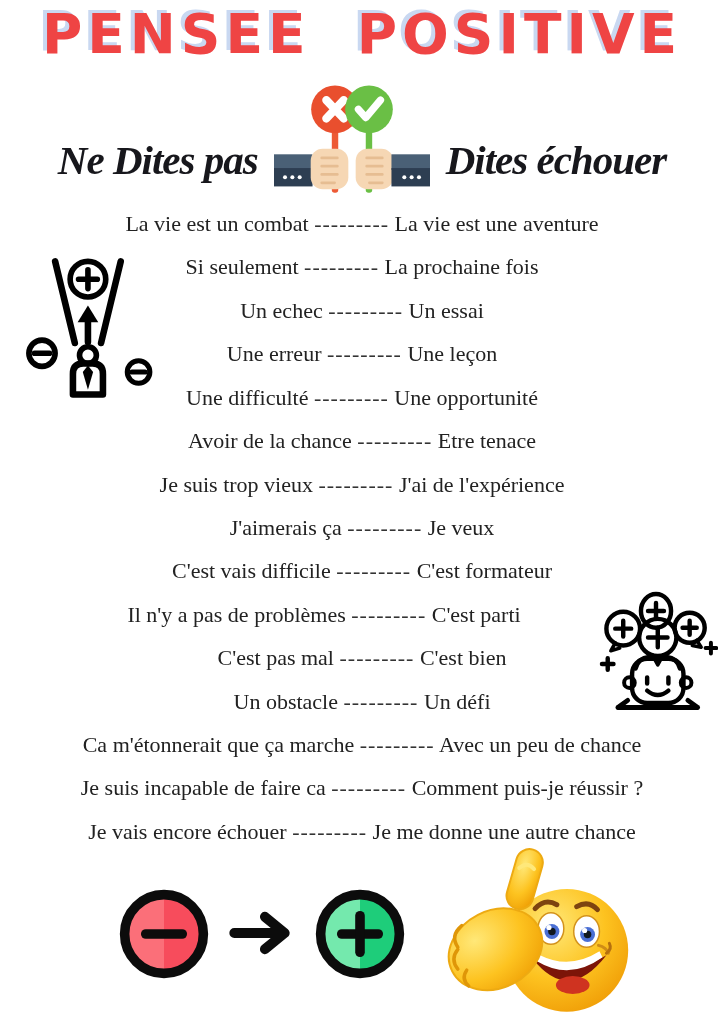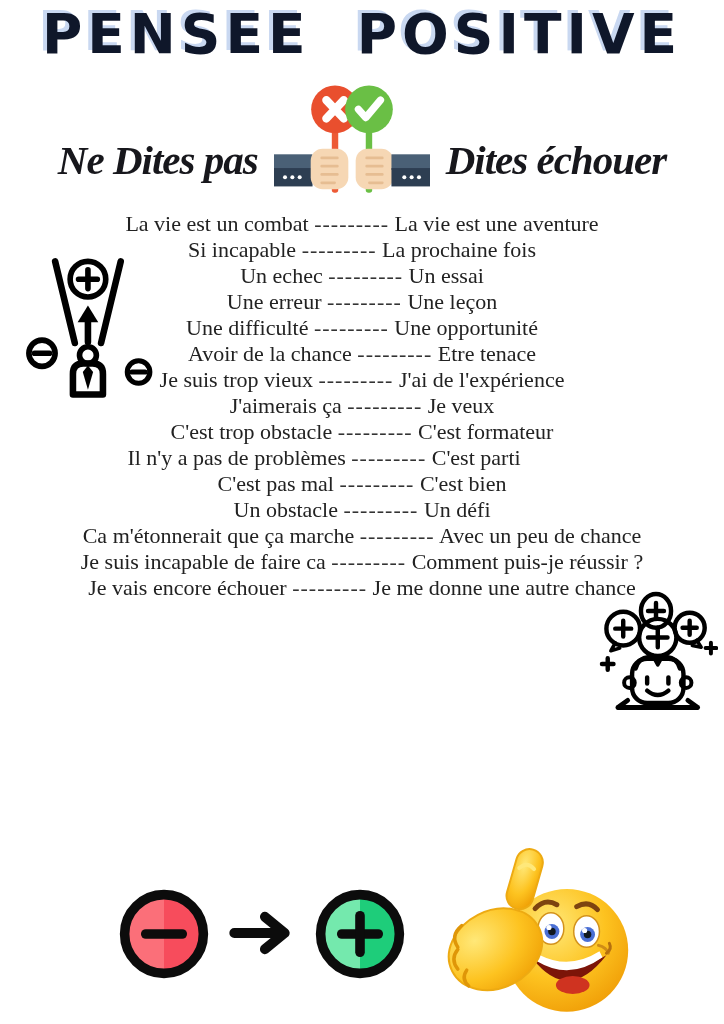--- a/index.html
+++ b/index.html
@@ -2,33 +2,33 @@
 <html><head>
 <meta charset="utf-8">
 <style>
   html,body{margin:0;padding:0;background:#fff;}
   .page{position:relative;width:724px;height:1024px;background:#ffffff;overflow:hidden;
         font-family:"Liberation Serif",serif;color:#1e1e1e;margin:0 auto;}
 
   
   .title{position:absolute;top:2px;left:0;width:100%;text-align:center;
          font-family:"DejaVu Sans",sans-serif;font-weight:bold;font-size:55px;
-         letter-spacing:5px;word-spacing:22px;color:#0f172a;
+         letter-spacing:5px;word-spacing:22px;color:#ef4444;
          text-shadow:-4px -3px 0 #c9d8f1;white-space:nowrap;}
 
   
   .header{position:absolute;top:78px;left:0;width:100%;height:125px;
           display:flex;justify-content:center;align-items:center;gap:16px;}
   .script{font-family:Liberation Serif, serif;font-style:italic;font-weight:bold;
           font-size:41px;letter-spacing:-1px;color:#17171c;margin-top:38px;white-space:nowrap;}
   .paddles{width:156px;height:122px;flex:0 0 auto;}
 
   
   .list{position:absolute;top:211px;left:0;width:100%;height:634px;
-        display:flex;flex-direction:column;}
+        display:flex;flex-direction:column;justify-content:space-between;}
   .row{text-align:center;font-size:22px;white-space:nowrap;color:#222;}
   .row .dash{letter-spacing:1px;color:#333;}
   .row.nudge{transform:translateX(-38px);}
 
   
   .icon-left{position:absolute;left:14px;top:252px;width:146px;height:150px;}
   .icon-right{position:absolute;left:594px;top:584px;width:124px;height:130px;}
 
   
   .sym-minus{position:absolute;left:116px;top:886px;width:96px;height:96px;}
@@ -117,28 +117,28 @@
       <circle cx="40" cy="108" r="6" stroke-width="4.5"></circle>
       <circle cx="104" cy="108" r="6" stroke-width="4.5"></circle>
       <path d="M60 102 v7 M84 102 v7" stroke-width="5"></path>
       <path d="M60 117 q12 10 24 0" stroke-width="5"></path>
       <path d="M27 136 l11 -8 M117 136 l-11 -8 M27 136 h90" stroke-width="5.5"></path>
     </g>
   </svg>
 
   <div class="list">
     <div class="row"><span>La vie est un combat</span> <span class="dash">---------</span> <span>La vie est une aventure</span></div>
-    <div class="row"><span>Si incapable</span> <span class="dash">---------</span> <span>La prochaine fois</span></div>
+    <div class="row"><span>Si seulement</span> <span class="dash">---------</span> <span>La prochaine fois</span></div>
     <div class="row"><span>Un echec</span> <span class="dash">---------</span> <span>Un essai</span></div>
     <div class="row"><span>Une erreur</span> <span class="dash">---------</span> <span>Une leçon</span></div>
     <div class="row"><span>Une difficulté</span> <span class="dash">---------</span> <span>Une opportunité</span></div>
     <div class="row"><span>Avoir de la chance</span> <span class="dash">---------</span> <span>Etre tenace</span></div>
     <div class="row"><span>Je suis trop vieux</span> <span class="dash">---------</span> <span>J'ai de l'expérience</span></div>
     <div class="row"><span>J'aimerais ça</span> <span class="dash">---------</span> <span>Je veux</span></div>
-    <div class="row"><span>C'est trop obstacle</span> <span class="dash">---------</span> <span>C'est formateur</span></div>
+    <div class="row"><span>C'est vais difficile</span> <span class="dash">---------</span> <span>C'est formateur</span></div>
     <div class="row nudge"><span>Il n'y a pas de problèmes</span> <span class="dash">---------</span> <span>C'est parti</span></div>
     <div class="row"><span>C'est pas mal</span> <span class="dash">---------</span> <span>C'est bien</span></div>
     <div class="row"><span>Un obstacle</span> <span class="dash">---------</span> <span>Un défi</span></div>
     <div class="row"><span>Ca m'étonnerait que ça marche</span> <span class="dash">---------</span> <span>Avec un peu de chance</span></div>
     <div class="row"><span>Je suis incapable de faire ca</span> <span class="dash">---------</span> <span>Comment puis-je réussir ?</span></div>
     <div class="row"><span>Je vais encore échouer</span> <span class="dash">---------</span> <span>Je me donne une autre chance</span></div>
   </div>
 
   <svg class="sym-minus" viewBox="0 0 100 100" aria-hidden="true">
     <circle cx="50" cy="50" r="41" fill="#fb6f79"></circle>

